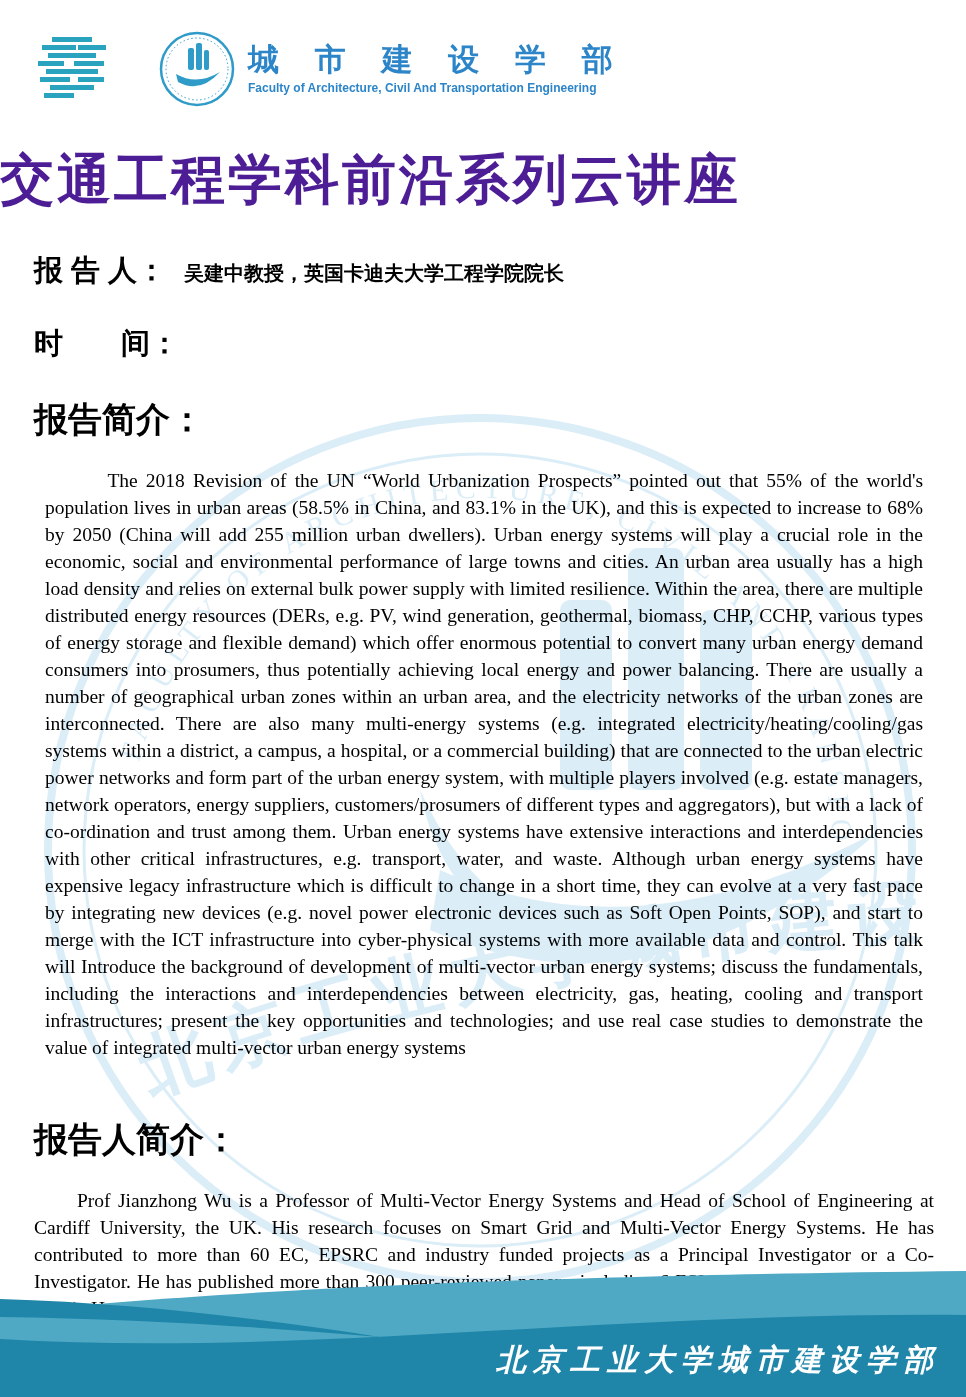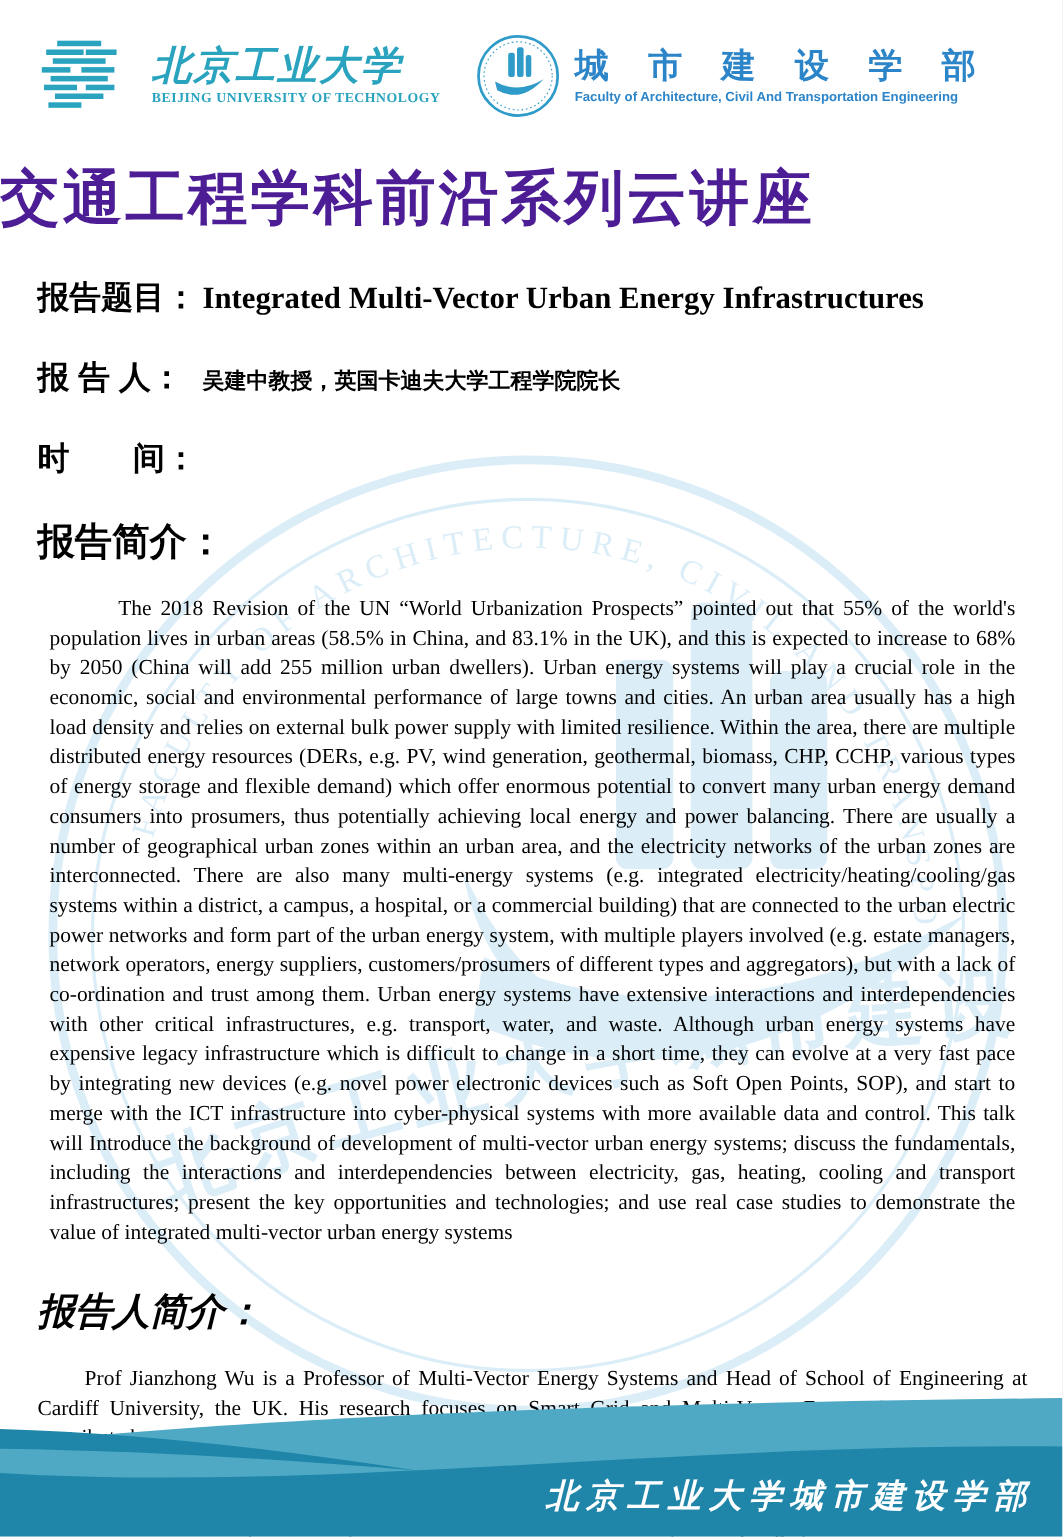--- a/index.html
+++ b/index.html
@@ -73,21 +73,21 @@
     margin:0 0 0 34px;position:relative;z-index:2;
   }
   .abstract-text, .bio-text{
     position:relative;z-index:2;
     margin:24px 32px 0 34px;
     font-size:19.5px;line-height:27px;
     text-align:justify;
   }
   .abstract-text p{margin:11px;text-indent:3.2em;}
   .bio-text p{margin:0;text-indent:2.2em;}
-  .bio-heading{margin-top:36px;font-style:italic;}
+  .bio-heading{margin-top:56px;}
   
   .footer{position:absolute;left:0;bottom:0;width:966px;height:140px;z-index:3;}
   .footer svg{position:absolute;left:0;top:0;}
   .footer-text{
     position:absolute;right:26px;bottom:16px;
     font-family:"Liberation Serif", serif;
     font-weight:bold;font-style:italic;
     color:#ffffff;font-size:30px;letter-spacing:7px;white-space:nowrap;
   }
 </style>
@@ -130,24 +130,20 @@
           <rect x="14" y="18" width="48" height="5"></rect>
           <rect x="4" y="26" width="26" height="5"></rect>
           <rect x="40" y="26" width="30" height="5"></rect>
           <rect x="12" y="34" width="52" height="5"></rect>
           <rect x="6" y="42" width="30" height="5"></rect>
           <rect x="44" y="42" width="26" height="5"></rect>
           <rect x="16" y="50" width="44" height="5"></rect>
           <rect x="10" y="58" width="30" height="5"></rect>
         </g>
       </svg>
-      <div>
-        <div class="zh">北京工业大学</div>
-        <div class="en">BEIJING UNIVERSITY OF TECHNOLOGY</div>
-      </div>
     </div>
     <div class="logo-right">
       <svg width="78" height="78" viewBox="0 0 78 78" aria-hidden="true">
         <circle cx="39" cy="39" r="36" fill="none" stroke="#2e9bc8" stroke-width="2.5"></circle>
         <circle cx="39" cy="39" r="31" fill="none" stroke="#2e9bc8" stroke-width="1" stroke-dasharray="1.5,2.5"></circle>
         <g fill="#2e9bc8">
           <rect x="30" y="18" width="6" height="22" rx="2"></rect>
           <rect x="38" y="13" width="6" height="27" rx="2"></rect>
           <rect x="46" y="20" width="5" height="20" rx="2"></rect>
           <path d="M 18,44 Q 39,56 62,42 Q 42,64 20,52 Z"></path>
@@ -156,24 +152,20 @@
       <div>
         <div class="zh">城 市 建 设 学 部</div>
         <div class="en">Faculty of Architecture, Civil And Transportation Engineering</div>
       </div>
     </div>
   </div>
 
   <h1 class="main-title">交通工程学科前沿系列云讲座</h1>
 
   <div class="fields">
-    <div class="field-row">
-      <span class="field-label">报告题目：</span>
-      <span class="field-value-serif">Integrated Multi-Vector Urban Energy Infrastructures</span>
-    </div>
     <div class="field-row">
       <span class="field-label">报 告 人：</span>
       <span class="field-value-sans">吴建中教授，英国卡迪夫大学工程学院院长</span>
     </div>
     <div class="field-row">
       <span class="field-label">时　　间：</span>
     </div>
   </div>
 
   <h2 class="section-heading">报告简介：</h2>

